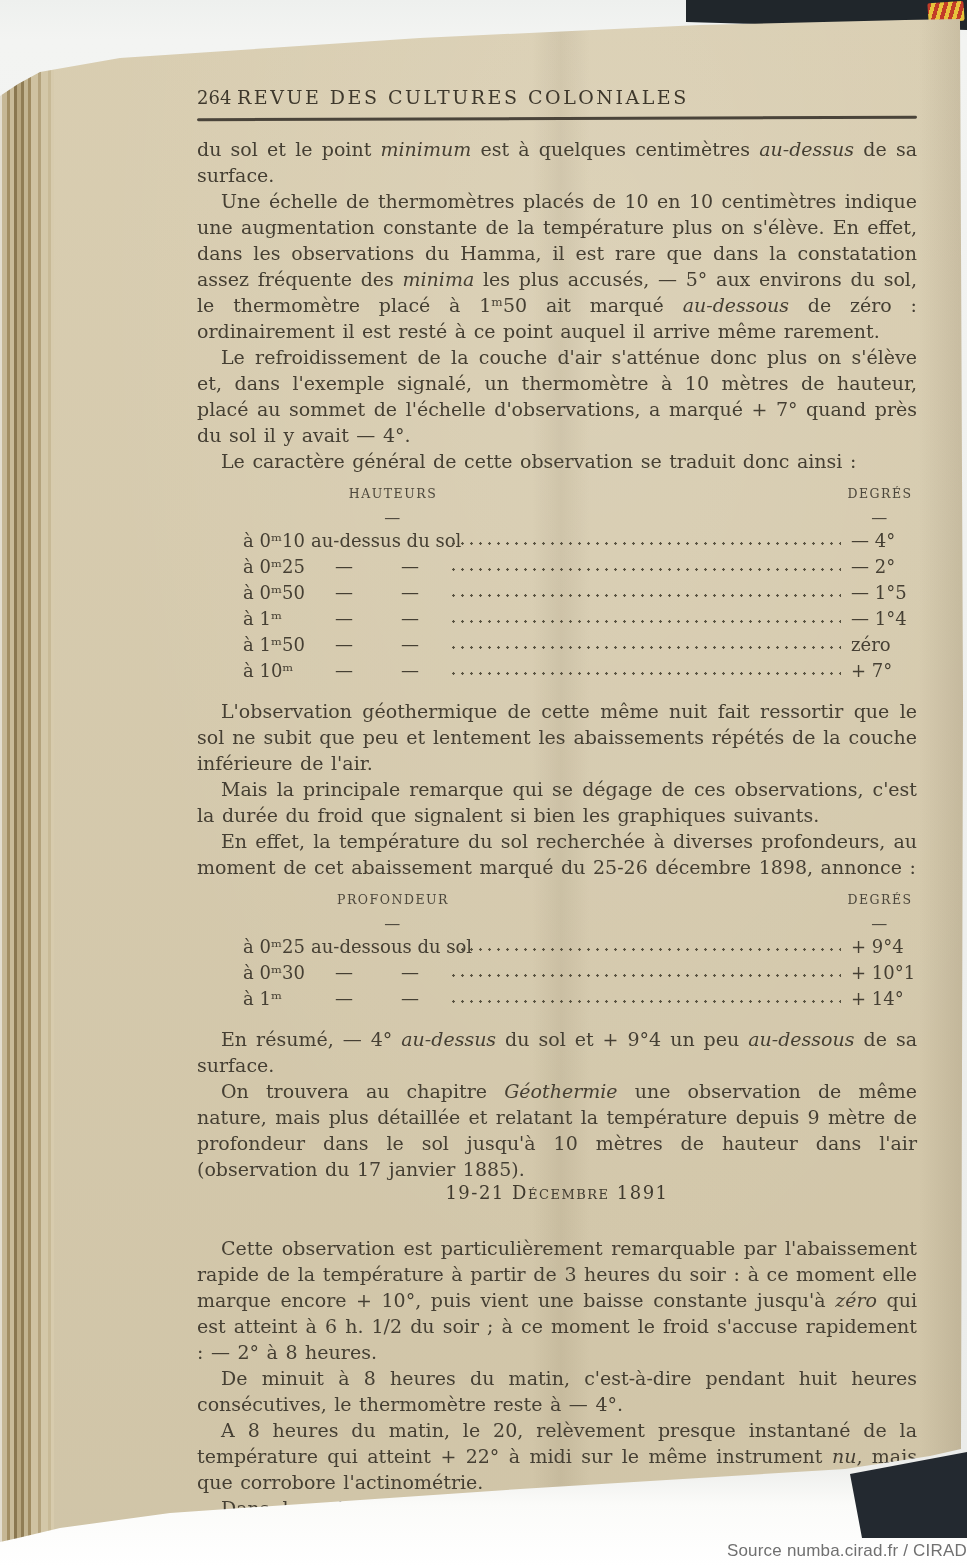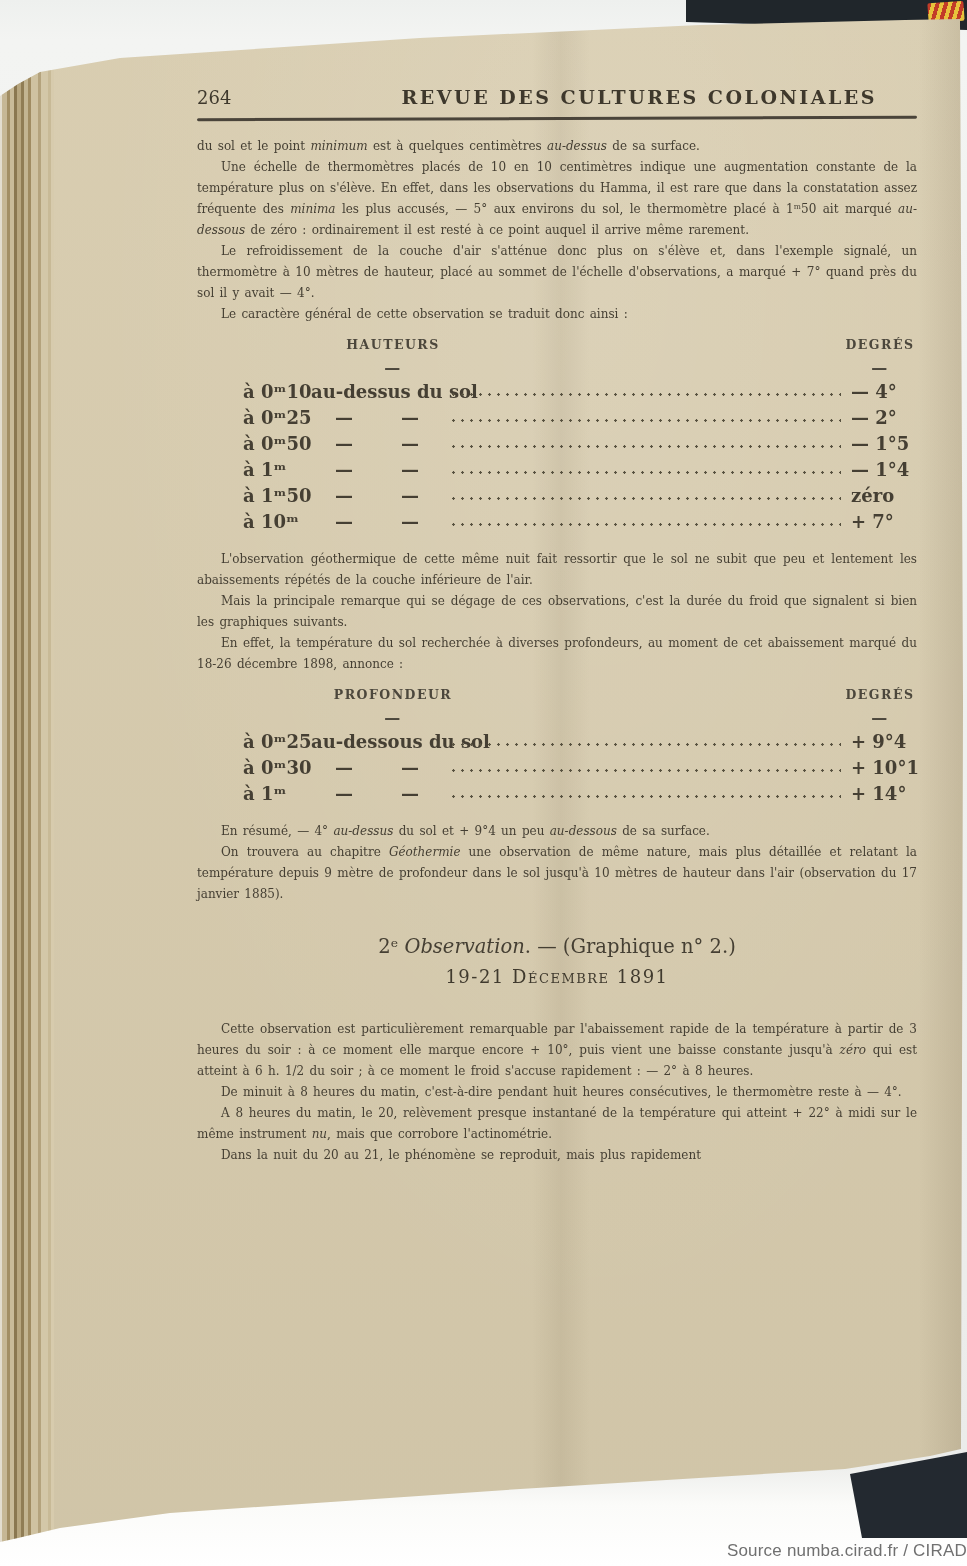--- a/index.html
+++ b/index.html
@@ -27,31 +27,31 @@
     filter:drop-shadow(2px 3px 4px rgba(60,50,30,0.30));}
   .stack{position:absolute;left:0;top:56px;bottom:0;width:54px;
     background:linear-gradient(90deg,#e3ddcf 0 2px,#c6b795 2px 7px,#a28e64 7px 10px,#c9bb99 10px 14px,
       #8a7750 14px 17px,#b7a67f 17px 21px,#907d55 21px 24px,#c3b592 24px 28px,#a08c62 28px 31px,
       #cfc2a1 31px 38px,#b4a37d 38px 41px,#d3c7a8 41px 48px,#c8ba97 48px 51px,#d7cbad 51px 54px);}
 
   
   .content{position:absolute;left:197px;top:86px;width:738px;}
   .hdr{display:flex;align-items:baseline;width:720px;}
   .pagenum{font-size:18px;color:#3e382c;width:40px;}
-  .jtitle{flex:1;text-align:right;font-size:19px;font-weight:700;letter-spacing:2.5px;color:#3e382c;white-space:nowrap;}
+  .jtitle{flex:1;text-align:left;font-size:19px;font-weight:400;letter-spacing:2.5px;color:#3e382c;white-space:nowrap;}
   .hdr-sp{width:40px;}
   .rule{width:720px;height:2.5px;background:#4a443a;margin-top:9px;transform:rotate(-0.2deg);border-radius:2px;}
 
-  .para{width:720px;margin:0;font-size:12px;line-height:21px;text-align:justify;word-spacing:1.5px;}
+  .para{width:720px;margin:0;font-size:19px;line-height:26px;text-align:justify;word-spacing:1.5px;}
   .para.first{margin-top:16px;}
   .indent{text-indent:24px;}
   em{font-style:italic;}
 
   
-  .obs-table{width:738px;margin:12px 0 14px 0;font-size:18px;font-weight:bold;}
+  .obs-table{width:738px;margin:12px 0 14px 0;font-size:18px;}
   .tcaps,.tdashes{position:relative;height:22px;font-size:12.5px;letter-spacing:1.5px;color:#4c473c;}
   .tdashes{height:20px;font-size:16px;}
   .cap-l{position:absolute;left:96px;width:200px;text-align:center;}
   .cap-r{position:absolute;right:0;width:110px;text-align:center;}
   .trow{display:flex;align-items:baseline;line-height:26px;white-space:nowrap;}
   .t-h{width:68px;margin-left:46px;}
   .t-qual{width:132px;display:flex;justify-content:space-around;}
   .t-qual.text{justify-content:flex-start;}
   .leader{flex:1;align-self:stretch;margin:0 10px 0 6px;
     background-image:radial-gradient(circle,#57513f 1.1px,transparent 1.45px);
@@ -148,21 +148,21 @@
               <span>—</span>
               <span>—</span>
             </span>
           <span class="leader"></span>
           <span class="t-val">+ 7°</span>
         </div>
       </div>
 
       <p class="para indent"><span>L'observation géothermique de cette même nuit fait ressortir que le sol ne subit que peu et lentement les abaissements répétés de la couche inférieure de l'air.</span></p>
       <p class="para indent"><span>Mais la principale remarque qui se dégage de ces observations, c'est la durée du froid que signalent si bien les graphiques suivants.</span></p>
-      <p class="para indent"><span>En effet, la température du sol recherchée à diverses profondeurs, au moment de cet abaissement marqué du 18-26 décembre 1898, annonce :</span></p>
+      <p class="para indent"><span>En effet, la température du sol recherchée à diverses profondeurs, au moment de cet abaissement marqué du 25-26 décembre 1898, annonce :</span></p>
 
       <div class="obs-table">
         <div class="tcaps">
           <span class="cap-l">PROFONDEUR</span>
           <span class="cap-r">DEGRÉS</span>
         </div>
         <div class="tdashes">
           <span class="cap-l">—</span>
           <span class="cap-r">—</span>
         </div>
@@ -188,21 +188,20 @@
               <span>—</span>
             </span>
           <span class="leader"></span>
           <span class="t-val">+ 14°</span>
         </div>
       </div>
 
       <p class="para indent"><span>En résumé, — 4° </span><em>au-dessus</em><span> du sol et + 9°4 un peu </span><em>au-dessous</em><span> de sa surface.</span></p>
       <p class="para indent"><span>On trouvera au chapitre </span><em>Géothermie</em><span> une observation de même nature, mais plus détaillée et relatant la température depuis 9 mètre de profondeur dans le sol jusqu'à 10 mètres de hauteur dans l'air (observation du 17 janvier 1885).</span></p>
 
-      <div class="obs-heading"><span>2ᵉ </span><em>Observation</em><span>. — (Graphique n° 2.)</span></div>
       <div class="obs-subheading">19-21 Décembre 1891</div>
 
       <p class="para indent"><span>Cette observation est particulièrement remarquable par l'abaissement rapide de la température à partir de 3 heures du soir : à ce moment elle marque encore + 10°, puis vient une baisse constante jusqu'à </span><em>zéro</em><span> qui est atteint à 6 h. 1/2 du soir ; à ce moment le froid s'accuse rapidement : — 2° à 8 heures.</span></p>
       <p class="para indent"><span>De minuit à 8 heures du matin, c'est-à-dire pendant huit heures consécutives, le thermomètre reste à — 4°.</span></p>
       <p class="para indent"><span>A 8 heures du matin, le 20, relèvement presque instantané de la température qui atteint + 22° à midi sur le même instrument </span><em>nu</em><span>, mais que corrobore l'actinométrie.</span></p>
       <p class="para indent"><span>Dans la nuit du 20 au 21, le phénomène se reproduit, mais plus rapidement</span></p>
 
     </div>
   </div>
 

